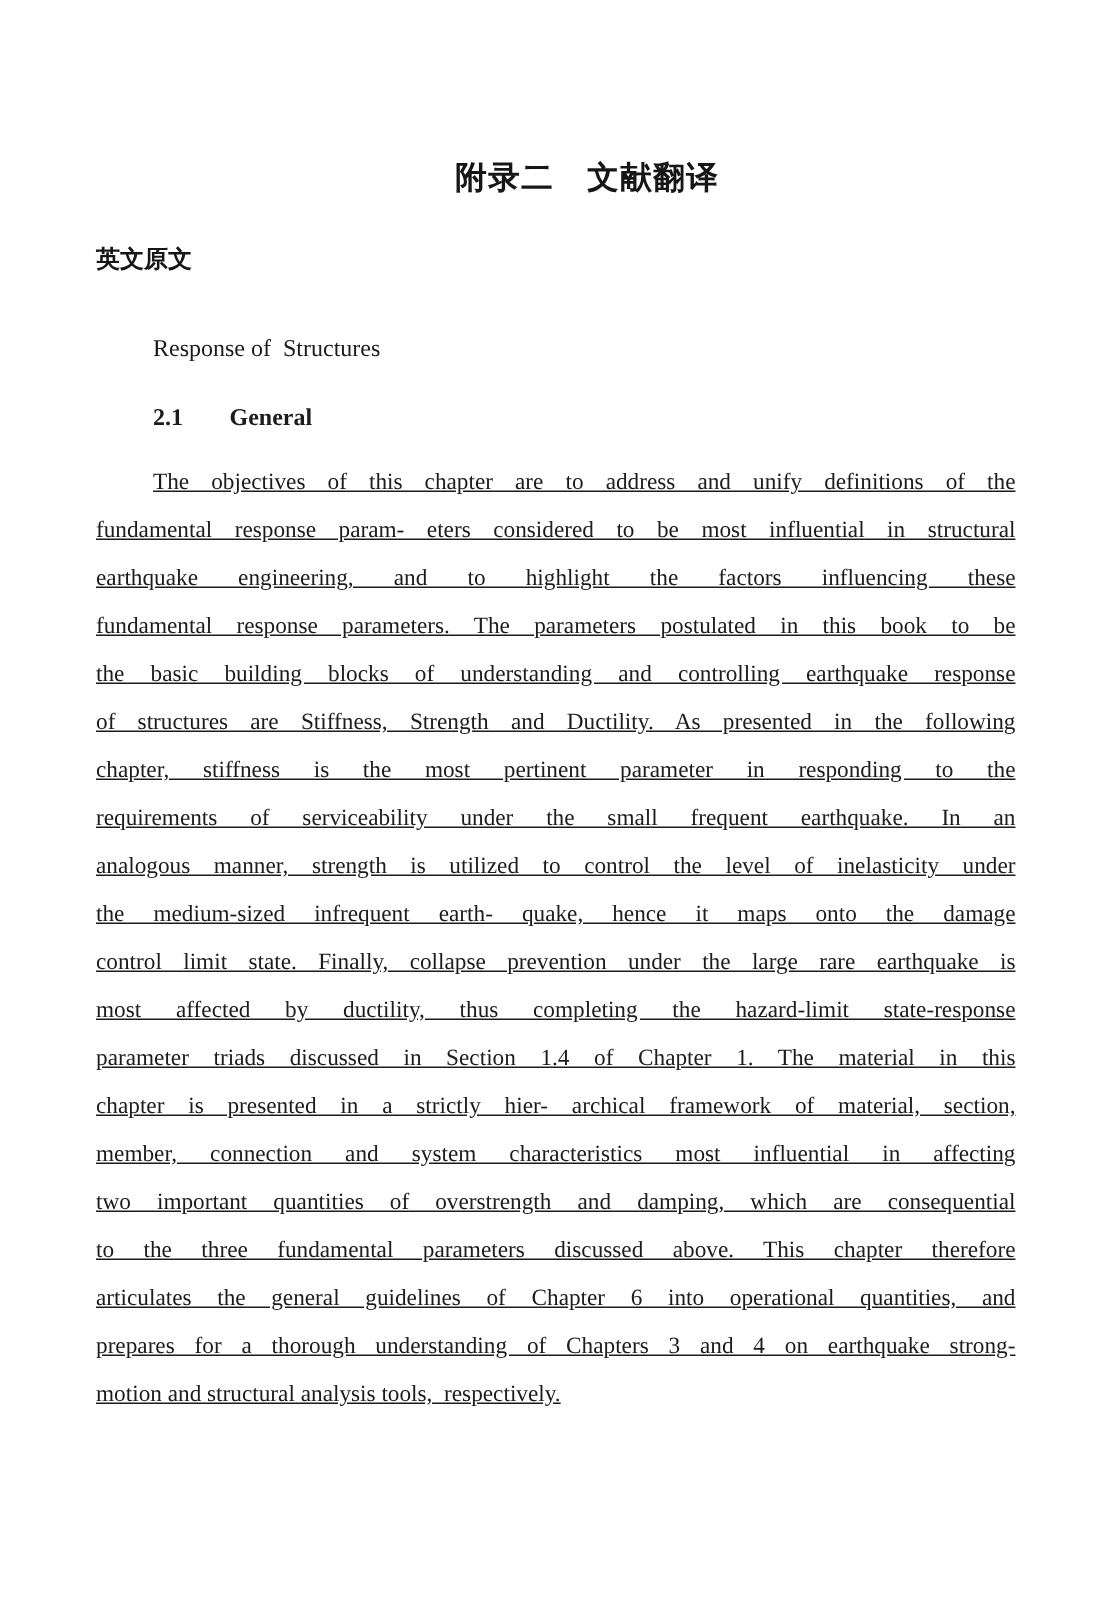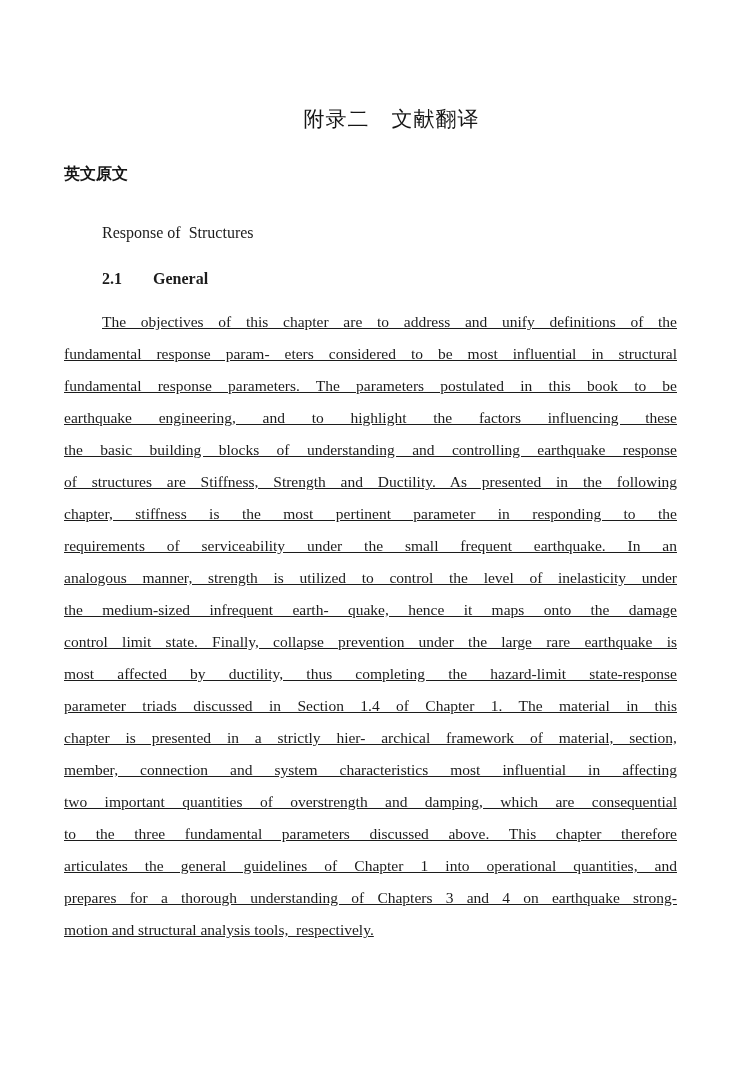--- a/index.html
+++ b/index.html
@@ -17,21 +17,21 @@
     font-family: "Liberation Serif", serif;
   }
   .content {
     padding: 0 64px;
   }
   .appendix-title {
     margin-top: 104px;
     padding-left: 42px;
     text-align: center;
     font-family: "Liberation Sans", "DejaVu Sans", sans-serif;
-    font-weight: normal;
+    font-weight: bold;
     font-size: 21px;
     line-height: 30px;
     letter-spacing: 1px;
     color: #161616;
   }
   .section-heading-cn {
     margin-top: 24px;
     font-family: "Liberation Sans", "DejaVu Sans", sans-serif;
     font-weight: bold;
     font-size: 16px;
@@ -90,34 +90,34 @@
 
     <div class="article-title">Response of  Structures</div>
 
     <div class="subsection-heading">
       <span class="subsection-number">2.1</span><span>General</span>
     </div>
 
     <div class="paragraph">
       <div class="pline first">The objectives of this chapter are to address and unify definitions of the</div>
       <div class="pline">fundamental response param- eters considered to be most influential in structural</div>
+      <div class="pline">earthquake engineering, and to highlight the factors influencing these</div>
       <div class="pline">fundamental response parameters. The parameters postulated in this book to be</div>
-      <div class="pline">earthquake engineering, and to highlight the factors influencing these</div>
       <div class="pline">the basic building blocks of understanding and controlling earthquake response</div>
       <div class="pline">of structures are Stiffness, Strength and Ductility. As presented in the following</div>
       <div class="pline">chapter, stiffness is the most pertinent parameter in responding to the</div>
       <div class="pline">requirements of serviceability under the small frequent earthquake. In an</div>
       <div class="pline">analogous manner, strength is utilized to control the level of inelasticity under</div>
       <div class="pline">the medium-sized infrequent earth- quake, hence it maps onto the damage</div>
       <div class="pline">control limit state. Finally, collapse prevention under the large rare earthquake is</div>
       <div class="pline">most affected by ductility, thus completing the hazard-limit state-response</div>
       <div class="pline">parameter triads discussed in Section 1.4 of Chapter 1. The material in this</div>
       <div class="pline">chapter is presented in a strictly hier- archical framework of material, section,</div>
       <div class="pline">member, connection and system characteristics most influential in affecting</div>
       <div class="pline">two important quantities of overstrength and damping, which are consequential</div>
       <div class="pline">to the three fundamental parameters discussed above. This chapter therefore</div>
-      <div class="pline">articulates the general guidelines of Chapter 1 into operational quantities, and</div>
+      <div class="pline">articulates the general guidelines of Chapter 6 into operational quantities, and</div>
       <div class="pline">prepares for a thorough understanding of Chapters 3 and 4 on earthquake strong-</div>
       <div class="pline last">motion and structural analysis tools,  respectively.</div>
     </div>
 
   </div>
 </div>
 
 </body></html>

